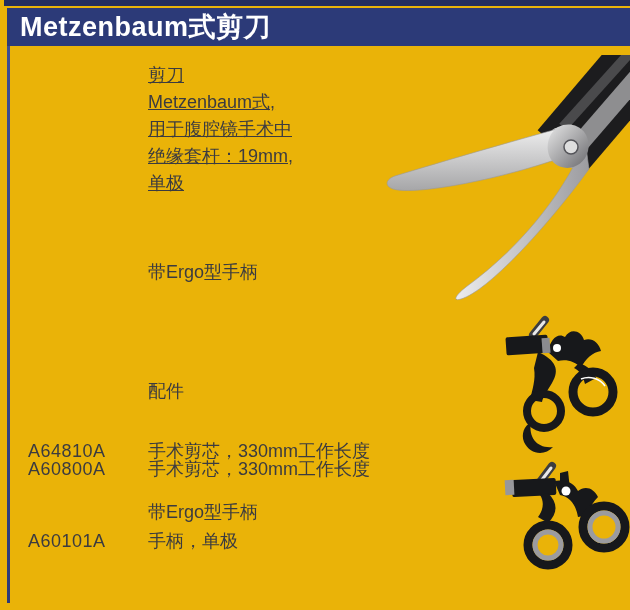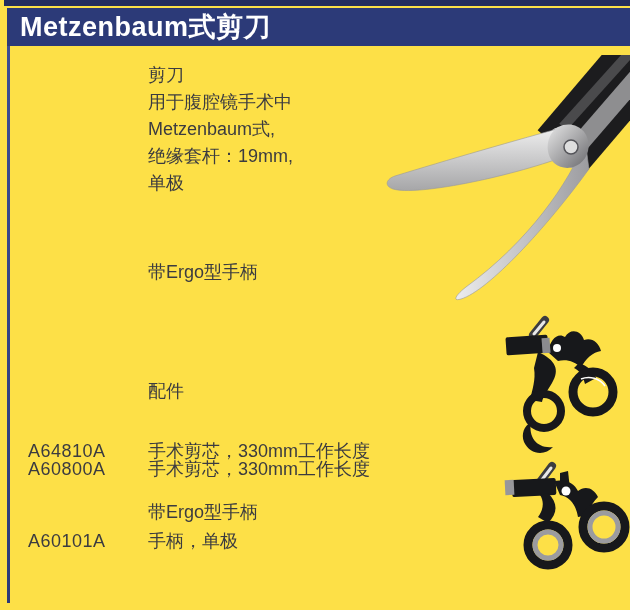--- a/index.html
+++ b/index.html
@@ -1,28 +1,28 @@
 <!DOCTYPE html>
 <html><head>
 <meta charset="utf-8">
 <style>
   html,body{margin:0;padding:0;background:#ffffff;}
   .page{
-    position:relative;width:630px;height:610px;background:#fde047;overflow:hidden;
+    position:relative;width:630px;height:610px;background:#eab308;overflow:hidden;
     font-family:"Liberation Sans","DejaVu Sans",sans-serif;color:#3b3b40;
   }
   .top-strip{position:absolute;left:4px;top:0;right:0;height:6px;background:#242d5e;}
   .header-bar{
     position:absolute;left:7px;top:8px;right:0;height:38px;background:#2c3a78;
     color:#ffffff;font-size:27px;font-weight:bold;line-height:38px;padding-left:13px;
     letter-spacing:.5px;box-sizing:border-box;
   }
   .left-rule{position:absolute;left:7px;top:46px;width:3px;height:557px;
     background:linear-gradient(#3d4d93,#2c3a78);}
-  .intro{position:absolute;left:148px;top:62px;font-size:18px;line-height:27px;}
+  .intro{position:absolute;left:148px;top:62px;font-size:18px;line-height:27px;text-decoration:underline;}
   .txt-label{position:absolute;left:148px;font-size:18px;line-height:22px;}
   .row{position:absolute;left:0;width:100%;height:22px;font-size:18px;line-height:22px;}
   .row .code{position:absolute;left:28px;letter-spacing:.5px;}
   .row .desc{position:absolute;left:148px;}
   .pos-ergo1{top:261px;}
   .pos-row-a63810a{top:322px;}
   .pos-accessories{top:380px;}
   .pos-row-a64810a{top:440px;text-align:right;}
   .pos-row-a60800a{top:458px;}
   .pos-ergo2{top:501px;}
@@ -40,22 +40,22 @@
   <div class="top-strip"></div>
 
   <div class="header-bar">
     <span>Metzenbaum式剪刀</span>
   </div>
 
   <div class="left-rule"></div>
 
   <div class="intro">
     <div>剪刀</div>
+    <div>Metzenbaum式,</div>
     <div>用于腹腔镜手术中</div>
-    <div>Metzenbaum式,</div>
     <div>绝缘套杆：19mm,</div>
     <div>单极</div>
   </div>
 
   <div class="txt-label pos-ergo1">带Ergo型手柄</div>
 
 
   <div class="txt-label pos-accessories">配件</div>
 
   <div class="row pos-row-a64810a">

